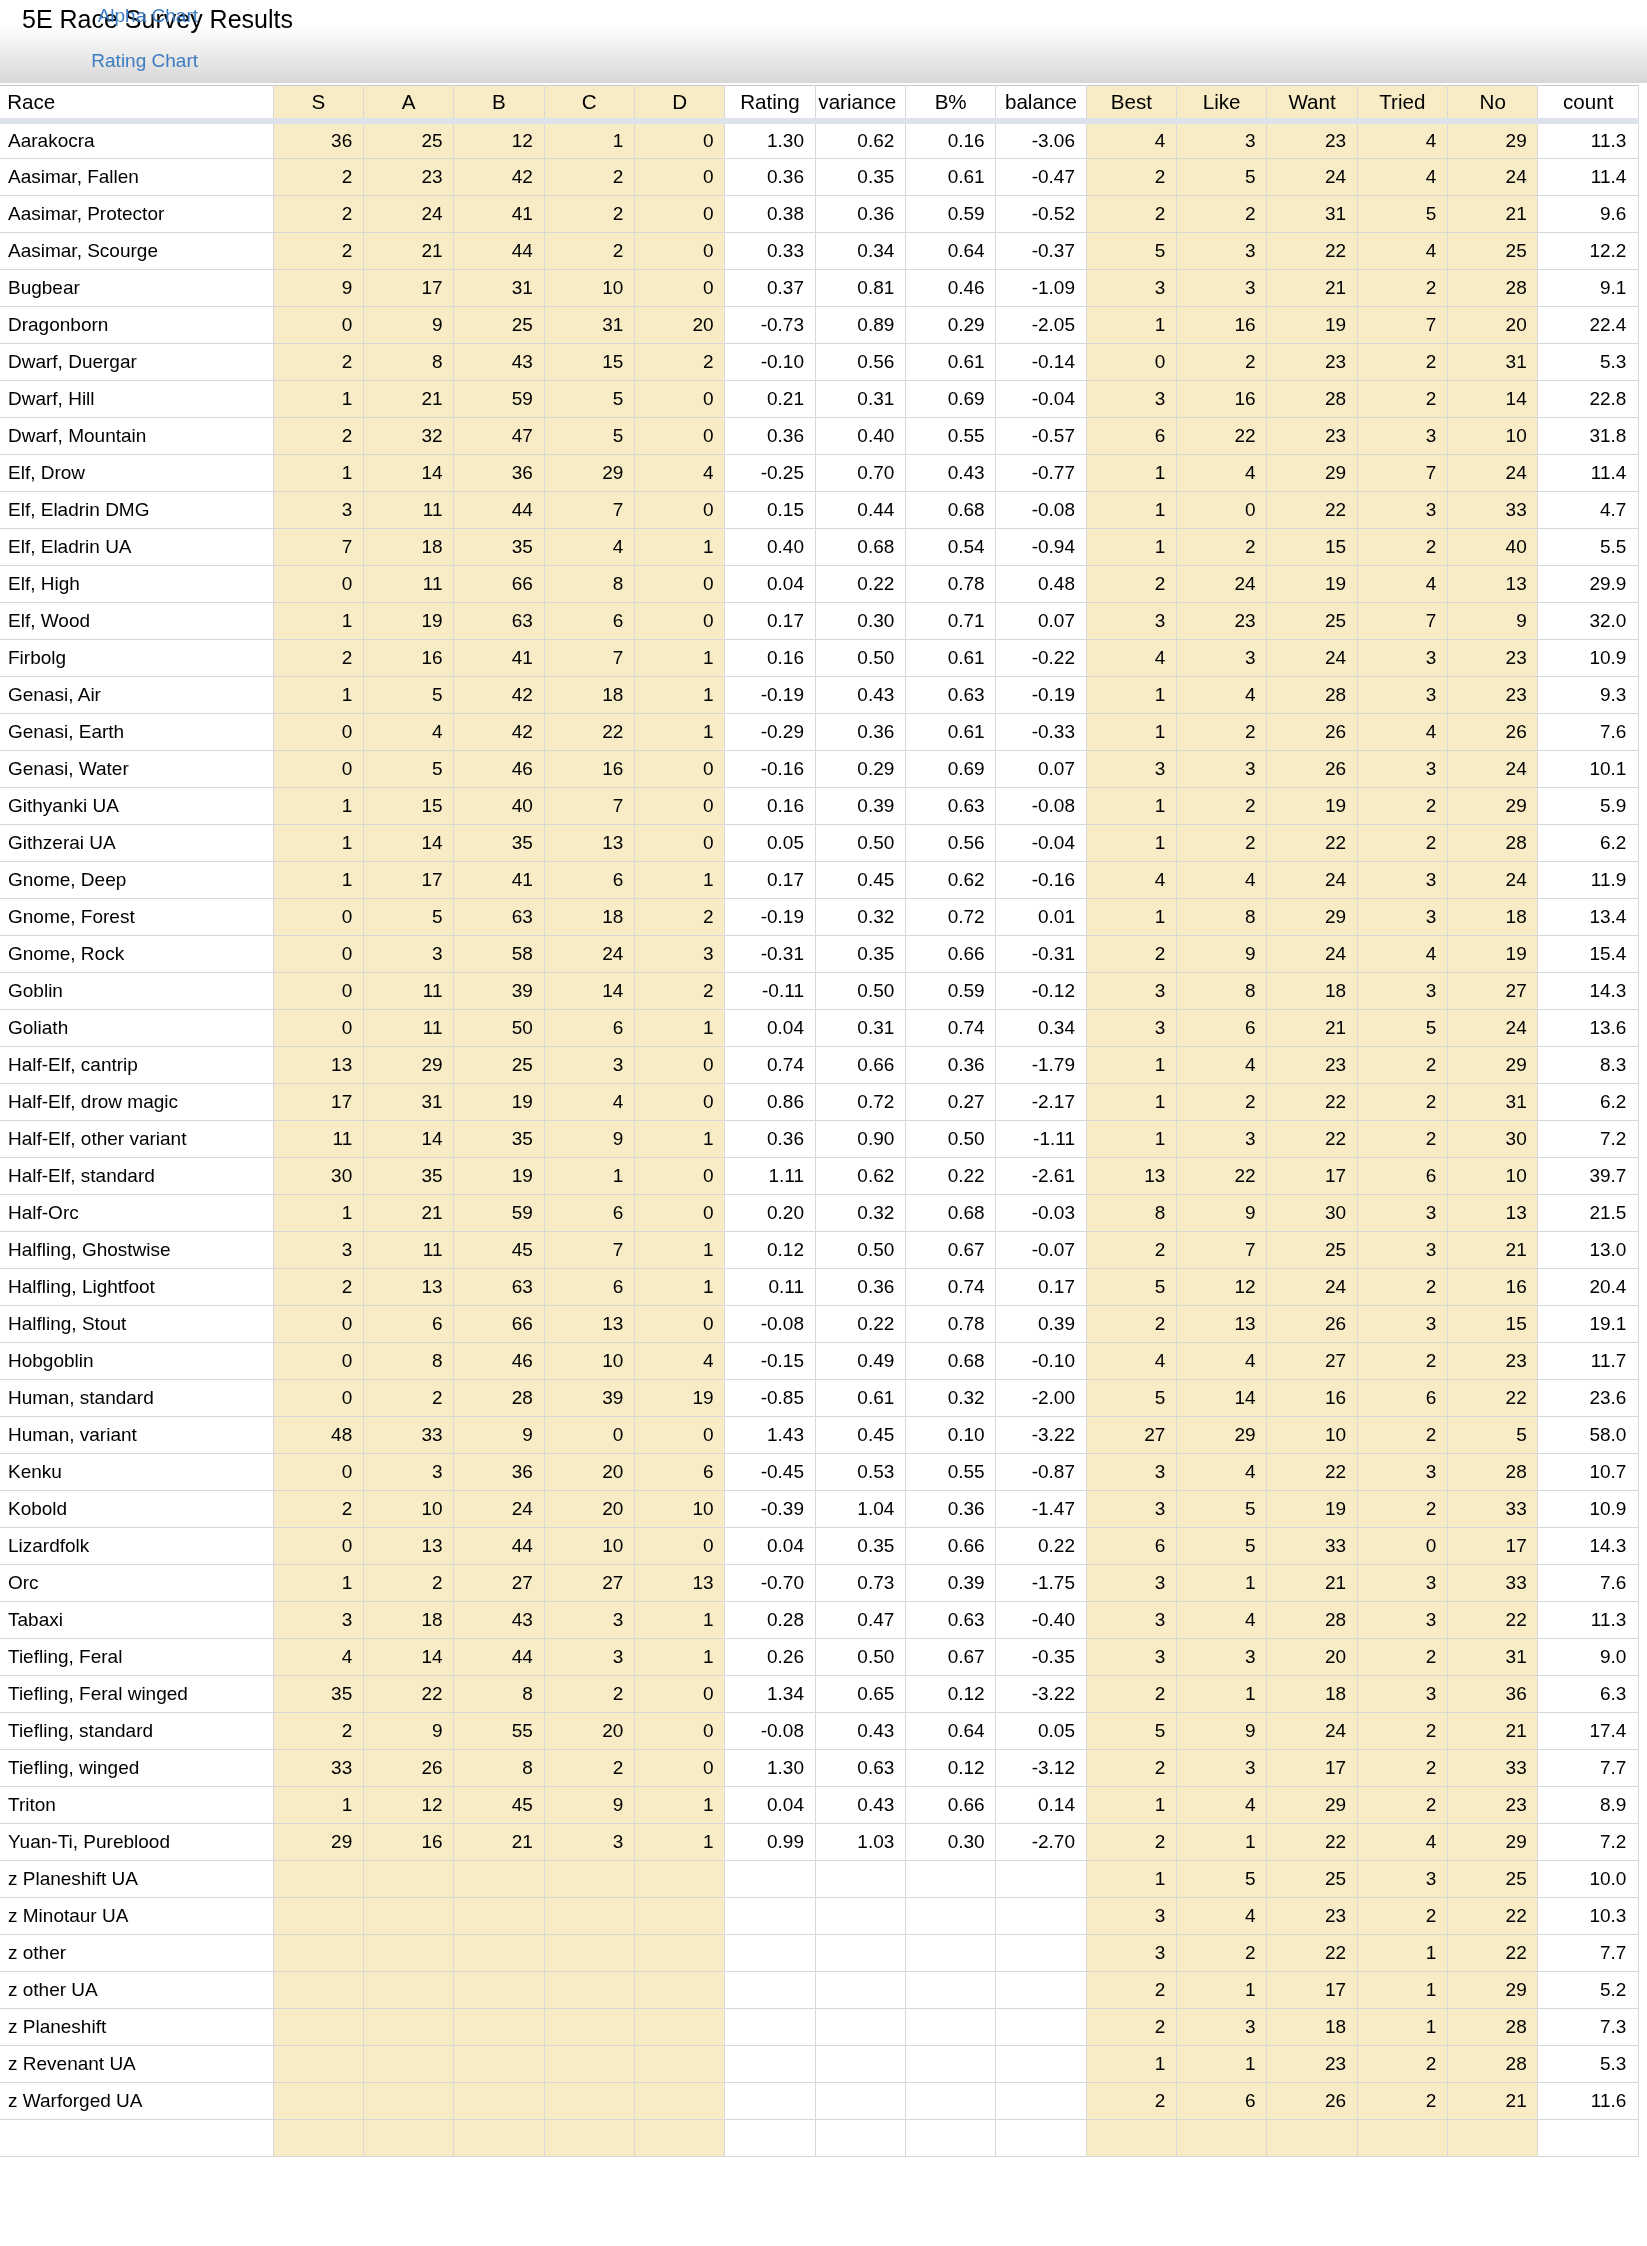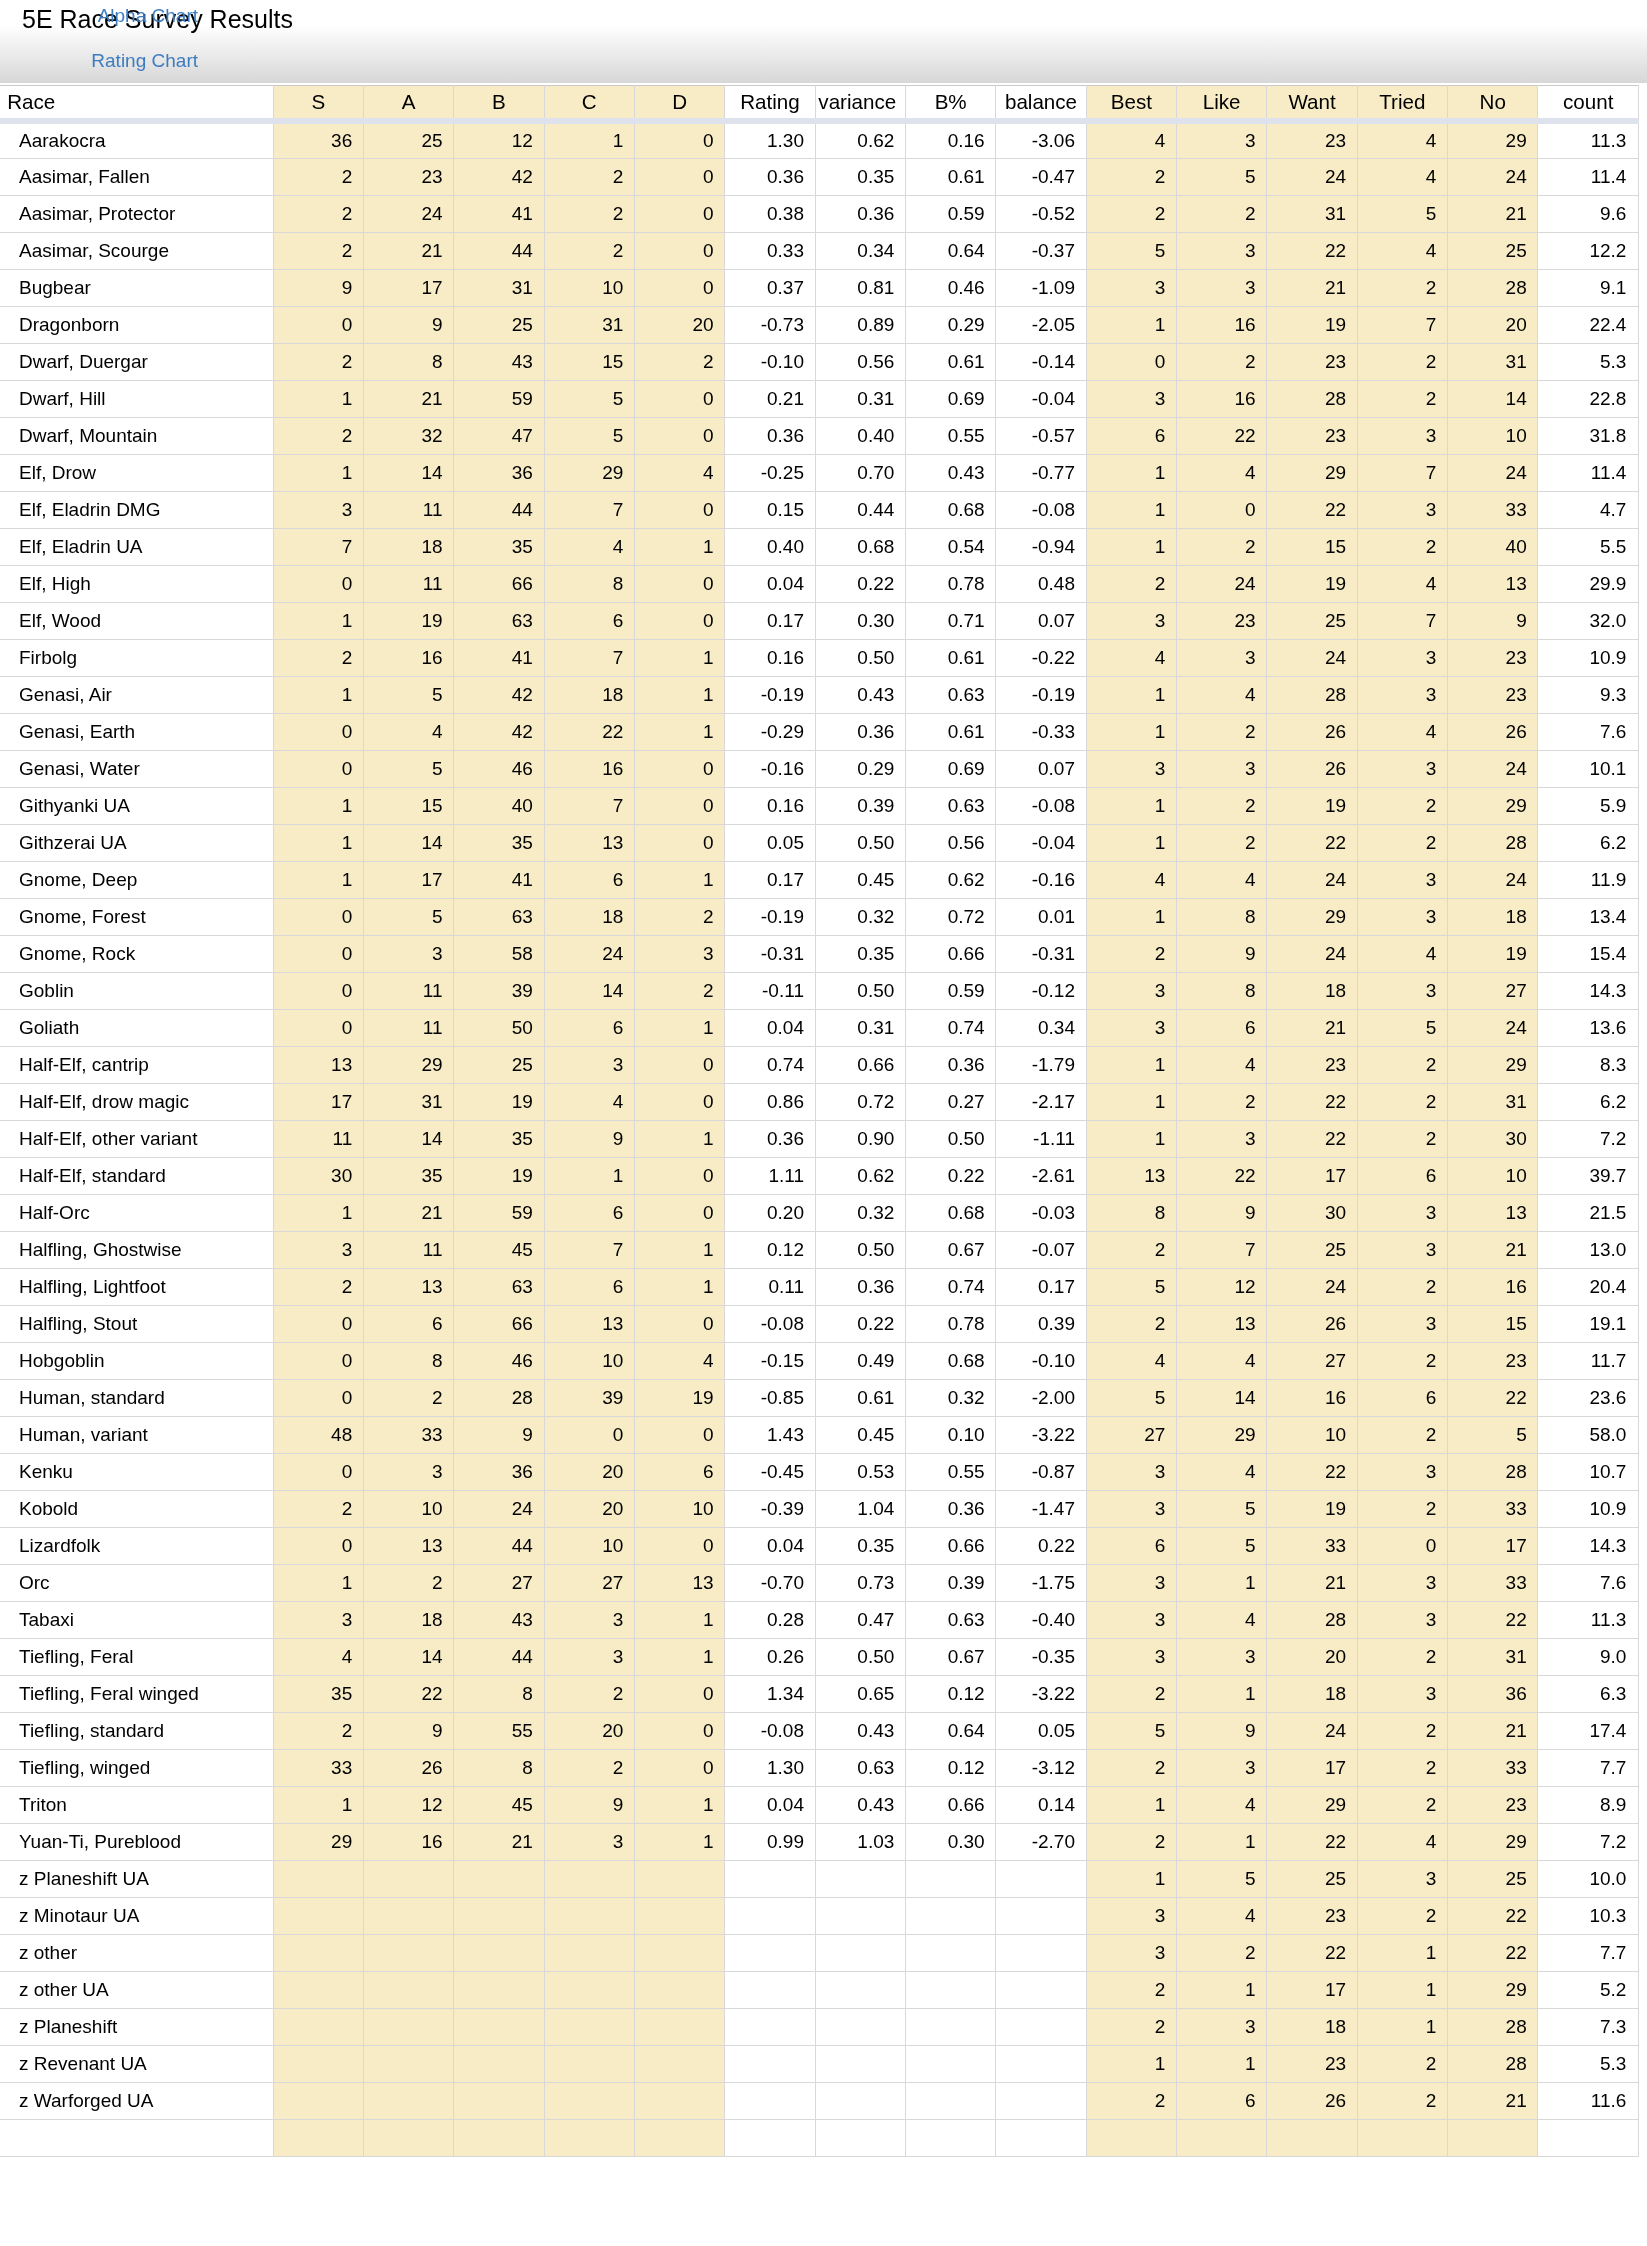--- a/index.html
+++ b/index.html
@@ -22,21 +22,21 @@
     height:36px; font-size:20.6px; font-weight:normal; text-align:center;
     padding:0; overflow:hidden; white-space:nowrap; background:#fff;
   }
   .grid th.h-race { text-align:left; padding-left:7.2px; }
   .grid th.h-left { text-align:left; padding-left:2.7px; }
   .grid td {
     border-right:0.9px solid var(--grid); border-bottom:0.9px solid var(--grid);
     height:37px; padding:0; font-size:19px; overflow:hidden; white-space:nowrap;
     vertical-align:middle; background:#fff;
   }
-  .grid td.race { text-align:left; padding-left:19px; }
+  .grid td.race { text-align:left; padding-left:8px; }
   .grid td.num { text-align:right; padding-right:10.7px; }
   .grid td.cnt { text-align:right; padding-right:11.6px; }
   .grid .cream { background:var(--cream); }
 </style>
 </head>
 <body>
 
 <div class="topbar">
   <div class="page-title">5E Race Survey Results</div>
   <div class="tabs">

